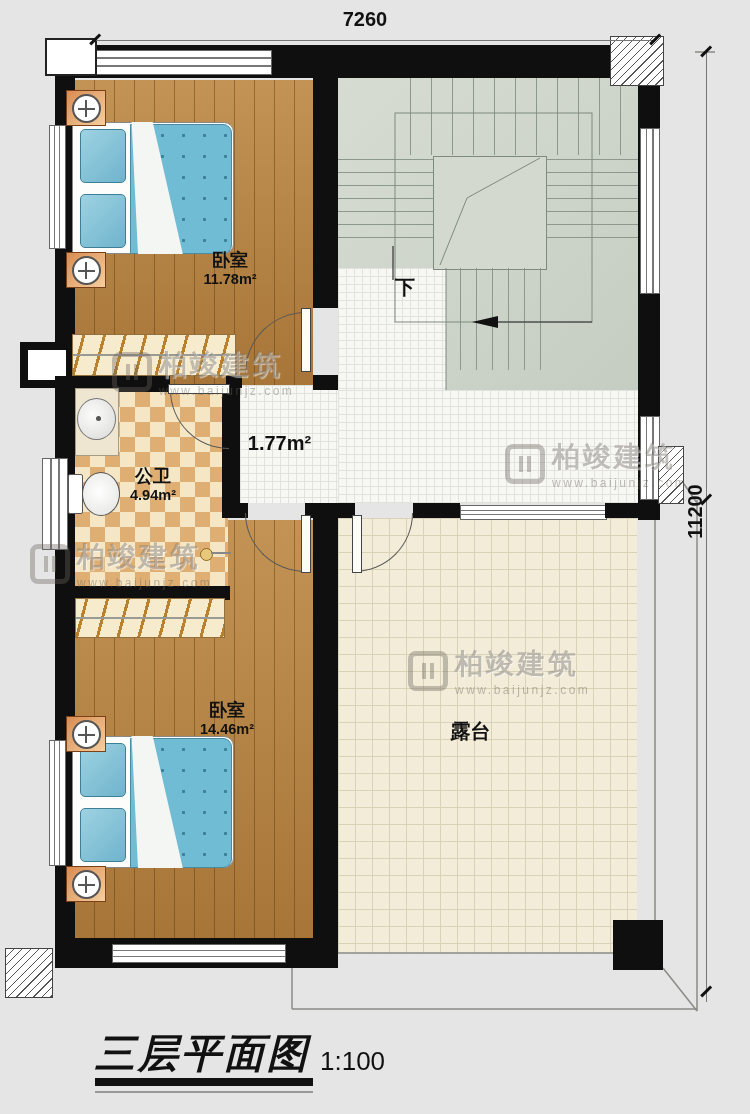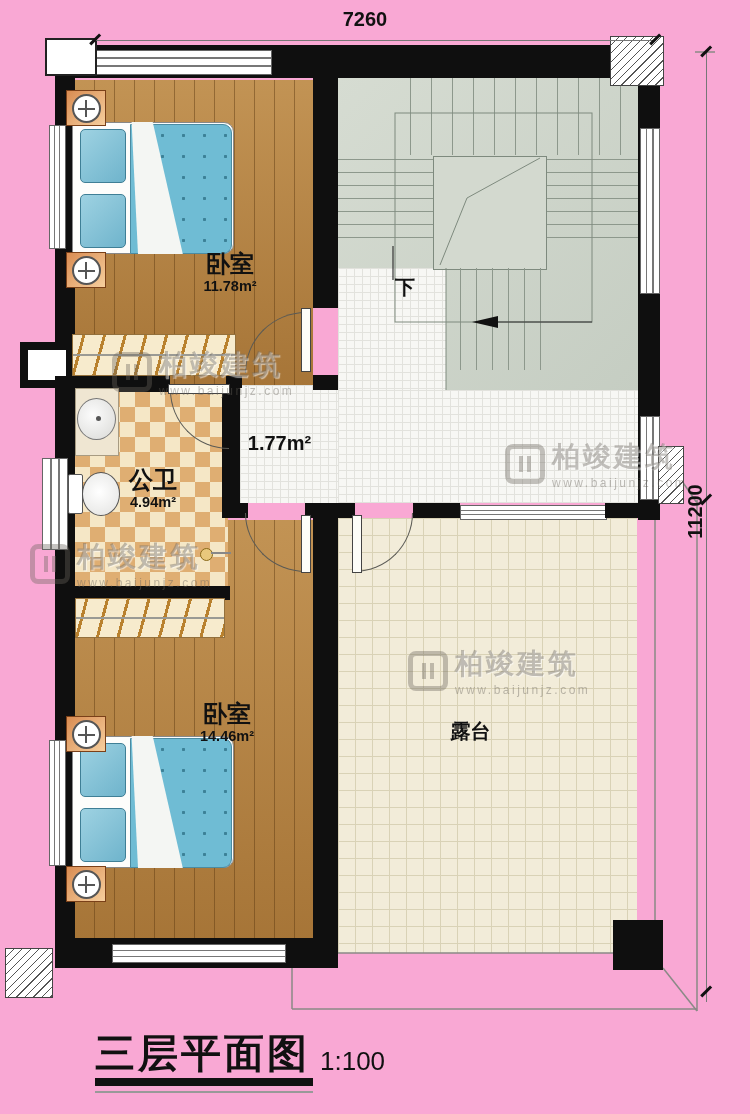--- a/index.html
+++ b/index.html
@@ -1,16 +1,16 @@
 <!DOCTYPE html>
 <html><head>
 <meta charset="utf-8">
 <style>
   html,body{margin:0;padding:0;background:#fff;}
-  .plan{position:relative;width:750px;height:1114px;background:#f9a8d4;overflow:hidden;
+  .plan{position:relative;width:750px;height:1114px;background:#e5e5e5;overflow:hidden;
         font-family:"Liberation Sans","DejaVu Sans",sans-serif;color:#111;}
   .abs{position:absolute;}
   .wall{position:absolute;background:#0f0f0f;}
   .winH{position:absolute;border:1px solid #666;
         background:linear-gradient(to bottom,#fff 0 28%,#777 28% 36%,#fff 36% 62%,#777 62% 70%,#fff 70%);}
   .winV{position:absolute;border:1px solid #666;
         background:linear-gradient(to right,#fff 0 28%,#777 28% 36%,#fff 36% 62%,#777 62% 70%,#fff 70%);}
   .wood{position:absolute;background-color:#b5813f;
         background-image:repeating-linear-gradient(90deg,rgba(0,0,0,0) 0 19px,rgba(90,55,15,.45) 19px 20px),
         linear-gradient(180deg,rgba(255,230,180,.18),rgba(60,30,0,.12));}
@@ -32,21 +32,21 @@
         background-image:linear-gradient(to bottom,transparent calc(50% - 1px),#9a9a94 calc(50% - 1px) calc(50% + 1px),transparent 0),
         repeating-linear-gradient(105deg,transparent 0 9px,#b9812e 9px 12px,transparent 12px 20px);}
   .arc{position:absolute;border:0 solid #5a5a55;}
   .leaf{position:absolute;background:#fdfdf8;border:1px solid #444;}
   .hatch{position:absolute;background-color:#fff;border:1px solid #444;
         background-image:repeating-linear-gradient(135deg,transparent 0 5px,#555 5px 6px);}
   .tick{position:absolute;width:14px;height:2.5px;background:#111;transform:rotate(-45deg);}
   .dimline{position:absolute;background:#777;}
   .dimlabel{position:absolute;font-size:20px;font-weight:bold;color:#111;}
   .rlabel{position:absolute;text-align:center;line-height:1.15;}
-  .rname{font-size:24px;font-weight:bold;}
+  .rname{font-size:18px;font-weight:bold;}
   .rarea{font-size:14.5px;font-weight:bold;}
   .bed{position:absolute;width:162px;height:132px;}
   .bed-base{position:absolute;inset:0;background:#fdfdfb;border:1px solid #888;border-radius:0 10px 10px 0;}
   .pillow{position:absolute;left:8px;width:44px;height:52px;background:linear-gradient(135deg,#9ed2e2,#6fb4cc);
         border:1px solid #3f7f96;border-radius:5px;}
   .mattress{position:absolute;left:58px;top:2px;width:100px;height:128px;background-color:#6fbcd4;
         background-image:radial-gradient(rgba(10,70,90,.5) 1.4px,transparent 1.5px);background-size:21px 21px;
         border:1px solid #4b8ba1;border-radius:0 9px 9px 0;}
   .blanket{position:absolute;left:50px;top:0;width:64px;height:132px;background:#f4f6f3;
         clip-path:polygon(15% 0,48% 0,95% 100%,25% 100%);}
@@ -55,21 +55,21 @@
   .lamp{width:25px;height:25px;margin:3px auto;border:2px solid #555;border-radius:50%;background-color:#fff;
         background-image:linear-gradient(#555,#555),linear-gradient(#555,#555);
         background-size:2px 17px,17px 2px;background-position:center;background-repeat:no-repeat;}
   .wm{position:absolute;display:flex;align-items:center;gap:7px;pointer-events:none;}
   .wm-logo{width:30px;height:30px;border:5px solid rgba(105,100,92,.38);border-radius:8px;display:flex;gap:4px;
         align-items:center;justify-content:center;}
   .wm-logo i{display:block;width:4px;height:16px;background:rgba(105,100,92,.38);}
   .wm-brand{font-size:28px;font-weight:bold;color:rgba(105,100,92,.40);letter-spacing:3px;
         text-shadow:1px 1px 1px rgba(255,255,255,.55);white-space:nowrap;}
   .wm-url{font-size:12px;color:rgba(105,100,92,.42);letter-spacing:2.5px;white-space:nowrap;}
-  .tb-title{position:absolute;left:95px;top:1026px;font-size:40px;font-weight:bold;letter-spacing:3px;}
+  .tb-title{position:absolute;left:95px;top:1026px;font-size:40px;font-weight:bold;letter-spacing:3px;font-style:italic;}
   .tb-scale{position:absolute;left:320px;top:1046px;font-size:26px;}
   .tb-line{position:absolute;font-size:22px;font-weight:600;}
 </style>
 </head>
 <body>
 
 <div class="plan">
 
   <div class="stairbg" style="left:338px;top:78px;width:300px;height:315px;"></div>
   <div class="wood" style="left:75px;top:80px;width:238px;height:307px;"></div>

